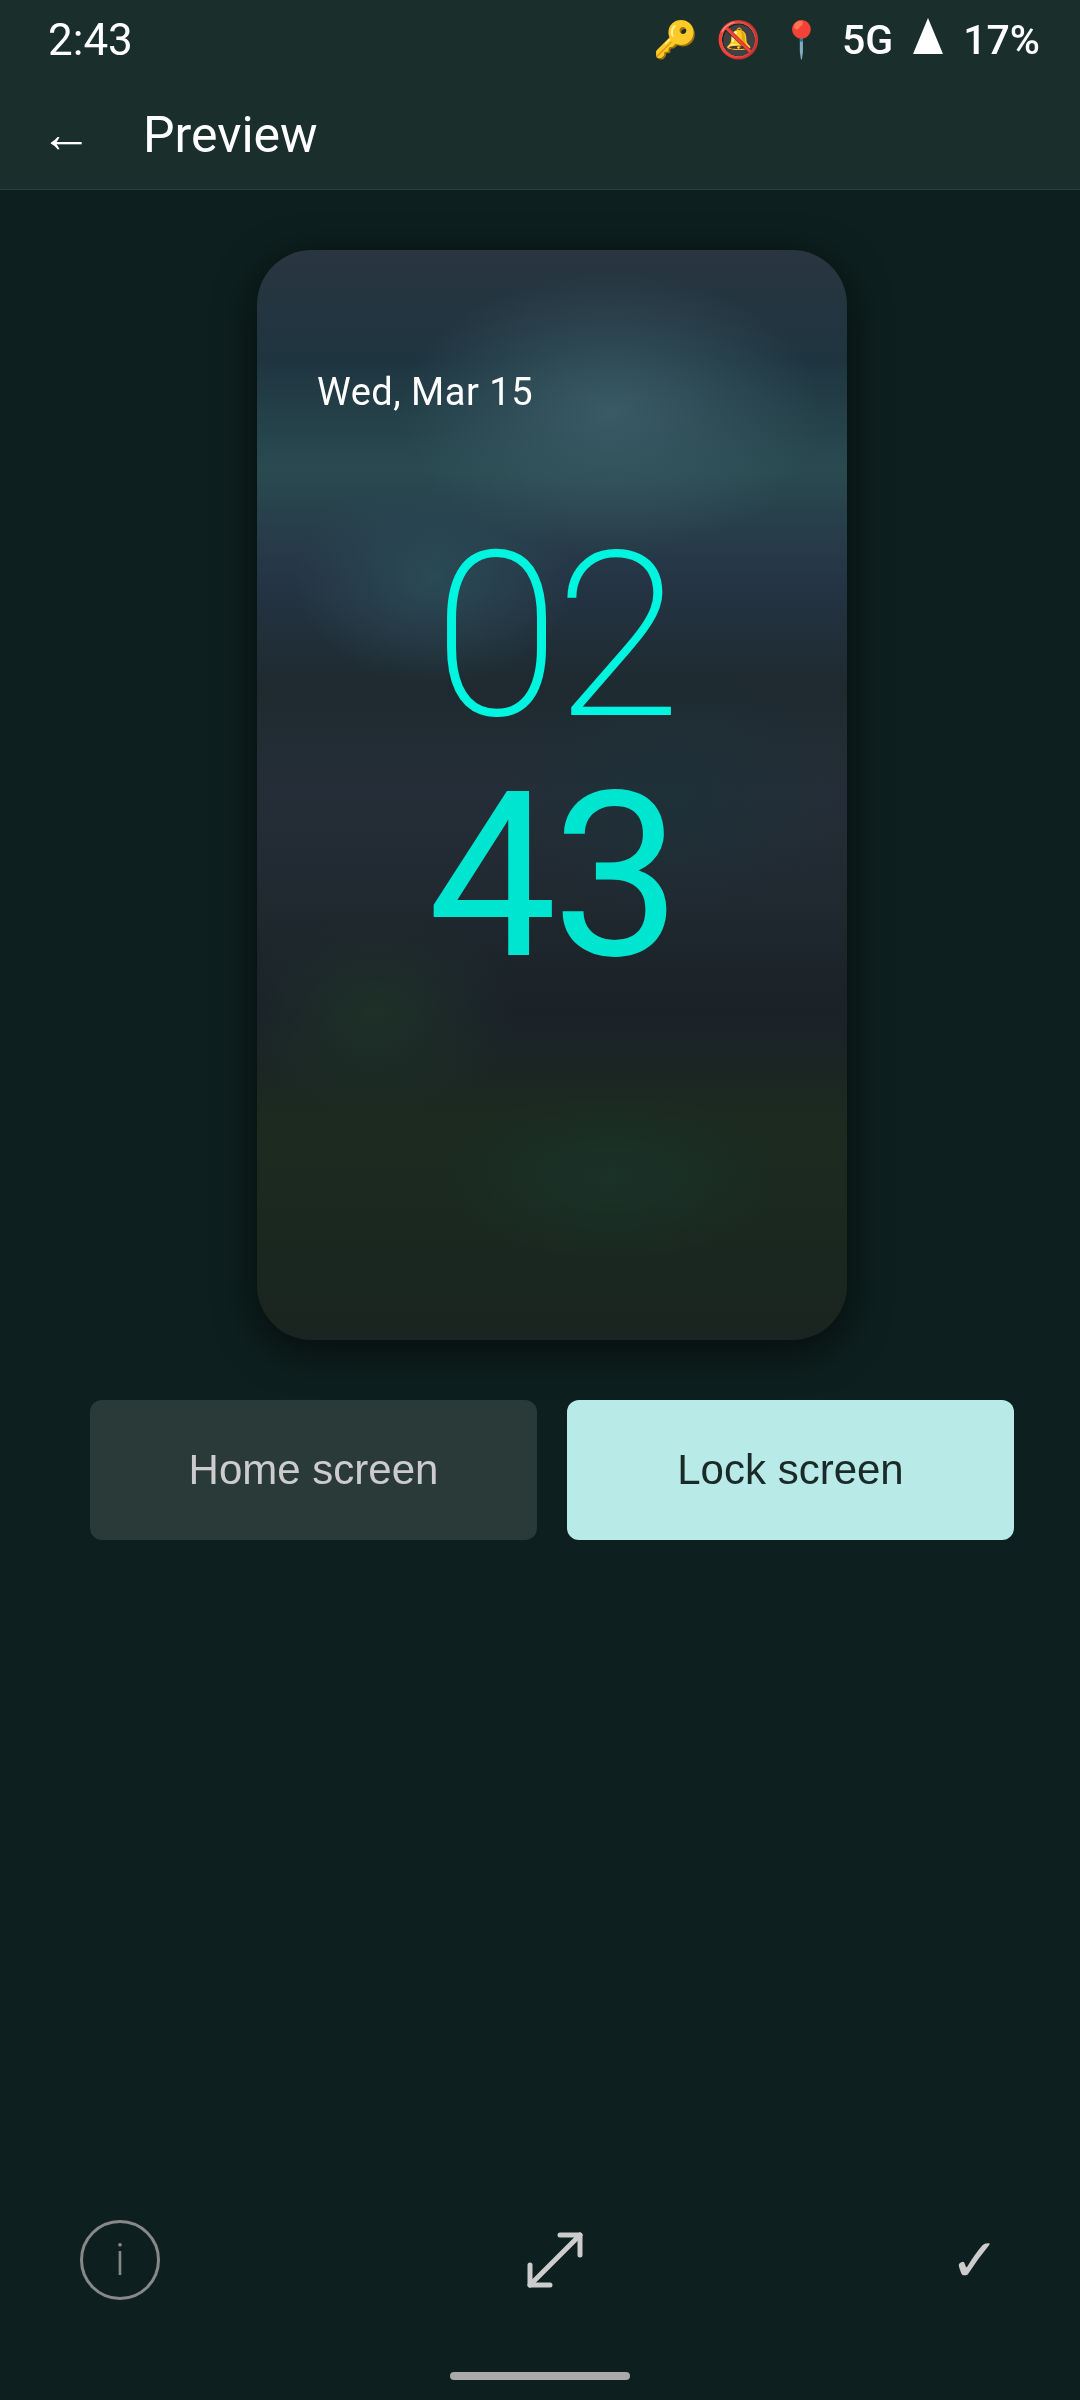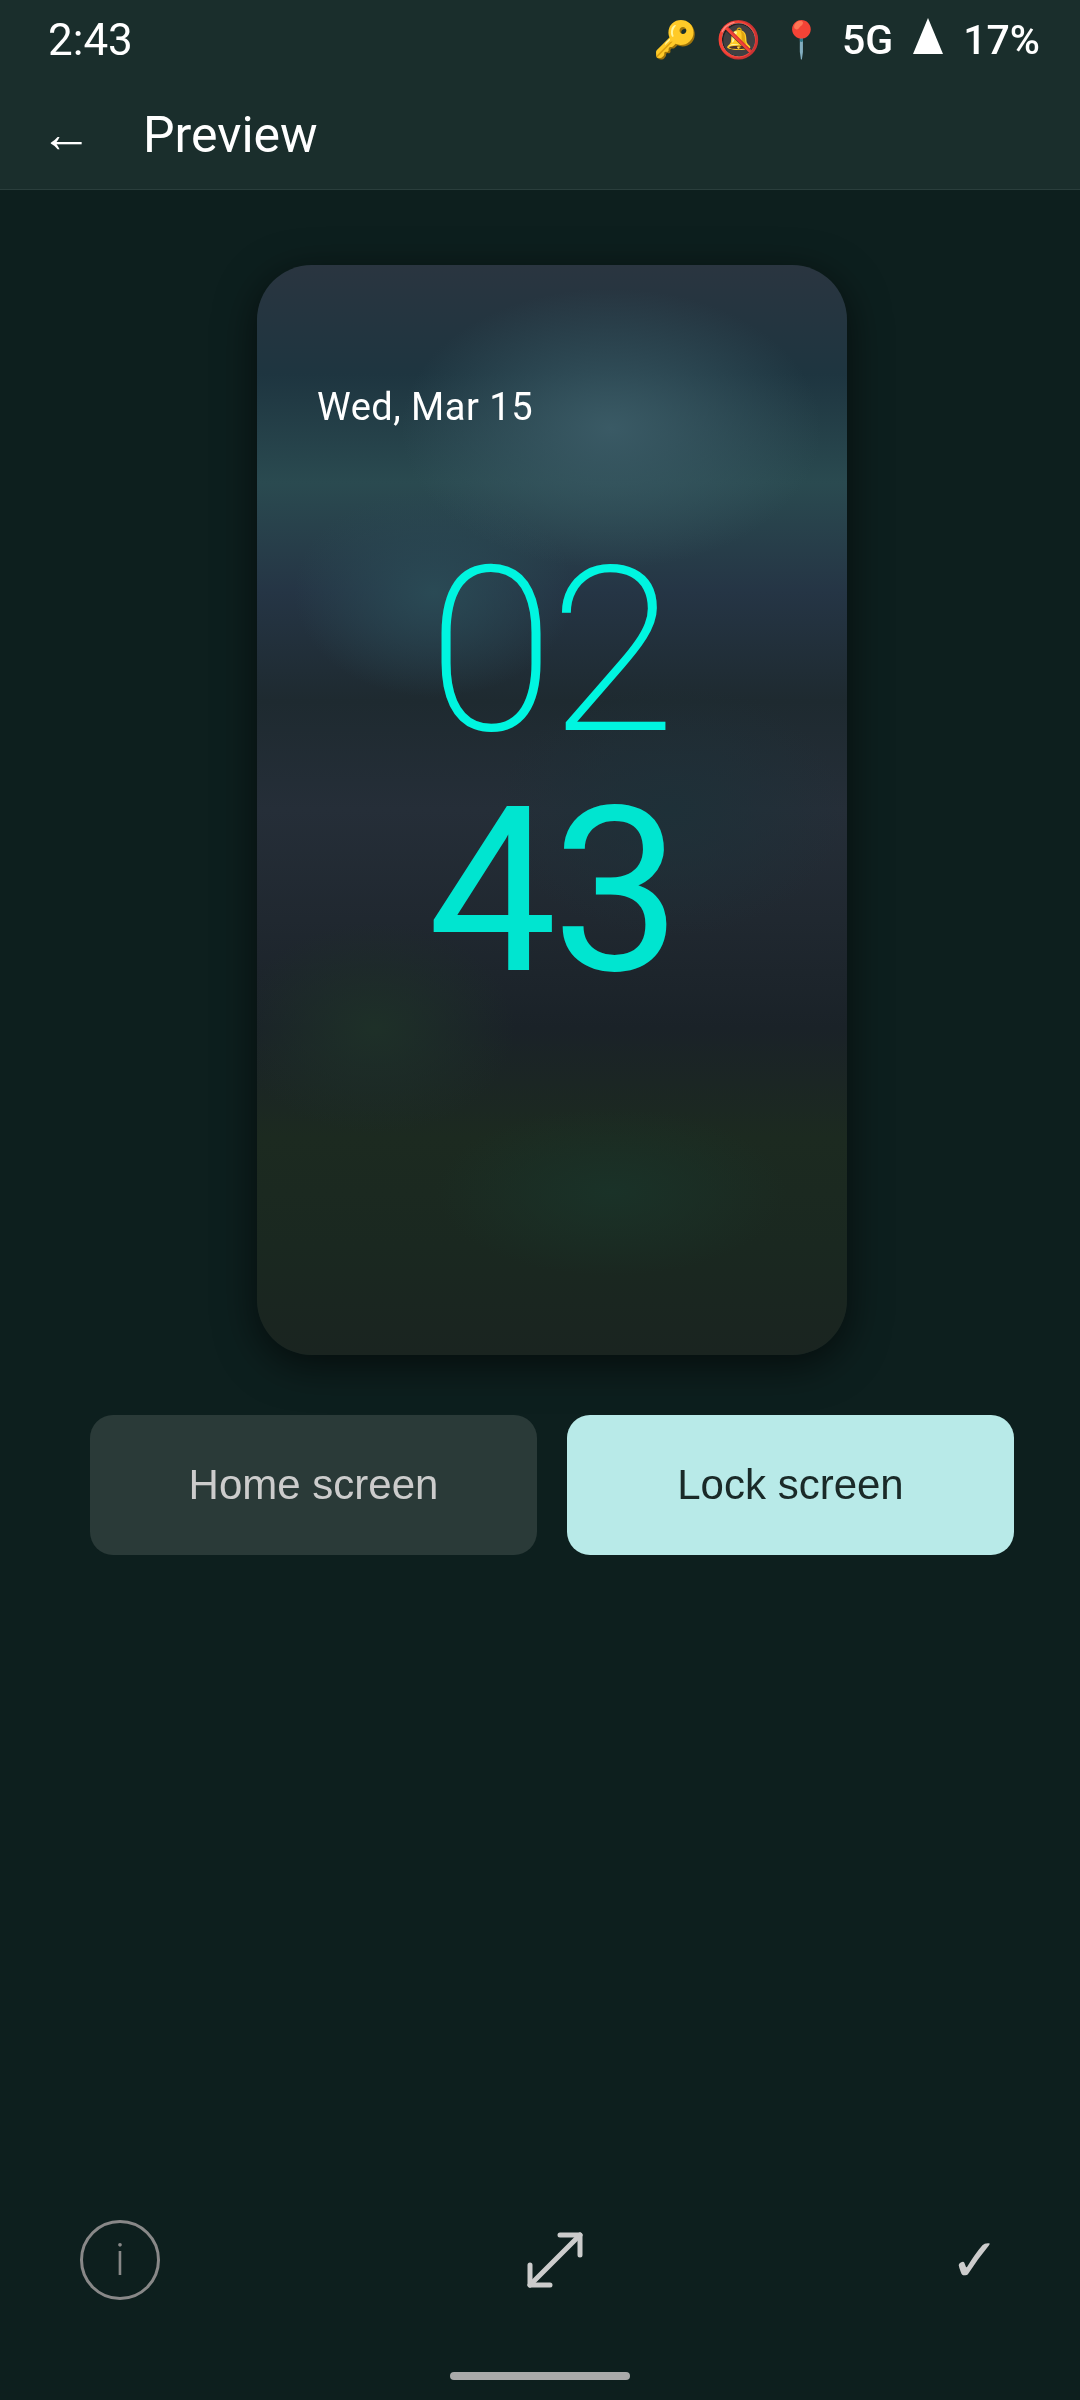--- a/index.html
+++ b/index.html
@@ -73,21 +73,20 @@
     }
 
     
     .main-content {
       width: 100%;
       background-color: #0d1f1e;
       display: flex;
       flex-direction: column;
       align-items: center;
       padding: 60px 56px 0 80px;
-      margin-top: 15px;
     }
 
     
     .preview-card {
       width: 590px;
       height: 1090px;
       border-radius: 55px;
       overflow: hidden;
       position: relative;
       background: linear-gradient(
@@ -126,21 +125,21 @@
       font-weight: 400;
       color: #ffffff;
       letter-spacing: 0.5px;
     }
 
     .clock-container {
       position: absolute;
       top: 50%;
       left: 50%;
       transform: translate(-50%, -58%);
-      text-align: left;
+      text-align: right;
       line-height: 1;
     }
 
     .clock-hour {
       font-size: 230px;
       font-weight: 200;
       color: #00f5e0;
       line-height: 1;
       letter-spacing: -5px;
     }
@@ -159,21 +158,21 @@
       width: 100%;
       display: flex;
       gap: 30px;
       margin-top: 60px;
       padding: 0 10px;
     }
 
     .tab-btn {
       flex: 1;
       height: 140px;
-      border-radius: 23px;
+      border-radius: 12px;
       border: none;
       cursor: pointer;
       font-size: 42px;
       font-weight: 500;
       display: flex;
       align-items: center;
       justify-content: center;
     }
 
     .tab-btn-home {

